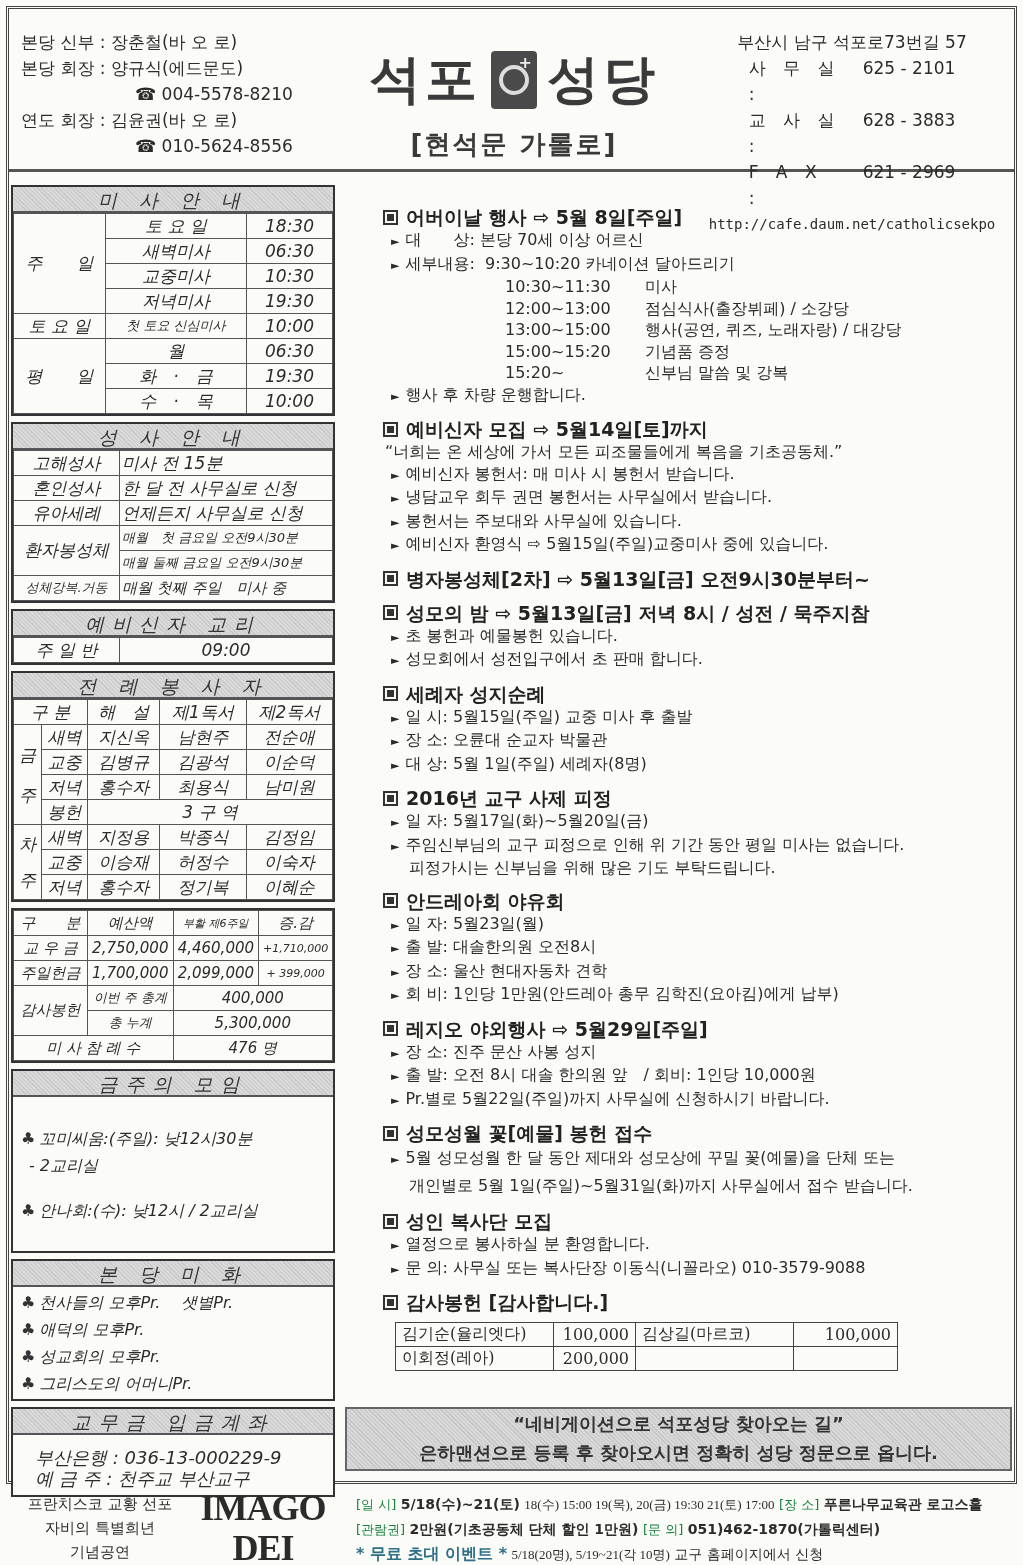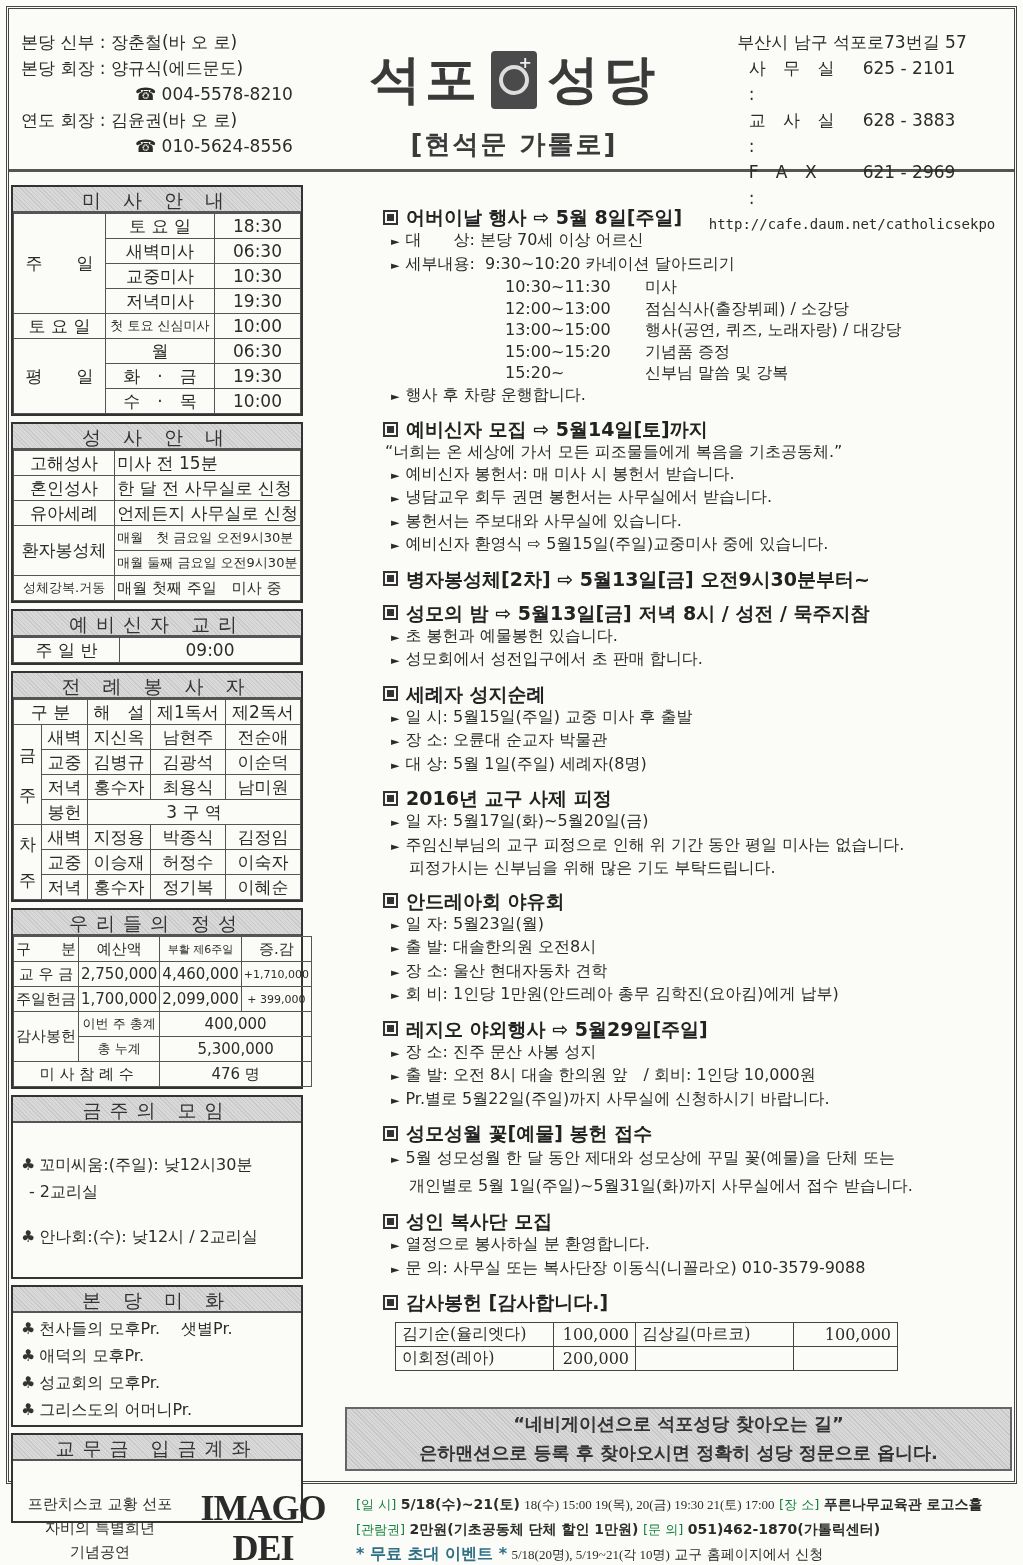--- a/index.html
+++ b/index.html
@@ -20,21 +20,21 @@
   .logo { width: 46px; height: 58px; background: #4a4a4a; border-radius: 4px; position: relative; }
   .logo .ring { position: absolute; left: 8px; top: 14px; width: 30px; height: 30px; border: 4px solid #ddd; border-radius: 50%; }
   .logo .cross { position: absolute; right: 5px; top: 2px; color: #eee; font-size: 16px; font-weight: bold; }
   .subtitle { font-size: 26px; font-weight: bold; color: #3a3a3a; margin-top: 12px; letter-spacing: 2px; }
   .hdr-right { position: absolute; left: 688px; top: 20px; width: 310px; text-align: center; font-size: 17px; line-height: 26px; }
   .hdr-right .contact { display: flex; justify-content: center; gap: 18px; }
   .hdr-right .contact .lbl { width: 96px; text-align: left; letter-spacing: 6px; }
   .hdr-right .url { font-family: "DejaVu Sans Mono", monospace; font-size: 14px; }
 
   
-  .left { position: absolute; left: 2px; top: 176px; width: 292px; }
+  .left { position: absolute; left: 2px; top: 176px; width: 324px; font-style: italic; }
   .box { border: 2px solid #333; margin-bottom: 6px; background: #fbfbf7; }
   .box-title { background: repeating-linear-gradient(45deg, #c9c9c9 0 1px, #d9d9d9 1px 3px); text-align: center; font-size: 19px; letter-spacing: 8px; height: 26px; line-height: 26px; border-bottom: 2px solid #555; color: #333; }
   table.grid { width: 100%; border-collapse: collapse; font-size: 17px; }
   table.grid td { border: 1px solid #555; text-align: center; height: 25px; padding: 0 2px; white-space: nowrap; }
   .small { font-size: 13px; }
   .xs { font-size: 11px; }
   .boxlist { padding: 10px 8px; font-size: 16px; line-height: 27px; }
   .club { color: #333; margin-right: 4px; }
 
   
@@ -248,21 +248,20 @@
               <td>저녁</td>
               <td>홍수자</td>
               <td>정기복</td>
               <td>이혜순</td>
             </tr>
       </tbody>
         </table>
     </div>
 
     <div class="box">
-      <div class="box-title">우리들의 정성</div>
       <table class="grid" style="font-size:15px">
         <tbody>
             <tr>
               <td style="width:74px">구　　분</td>
               <td colspan="2">예산액</td>
               <td class="xs">부활 제6주일</td>
               <td>증.감</td>
             </tr>
         <tr>
               <td>교 우 금</td>
@@ -308,20 +307,24 @@
       <div class="boxlist" style="padding-top:2px;padding-bottom:2px">
         <div><span class="club">♣</span><span>천사들의 모후Pr.　 샛별Pr.</span></div>
         <div><span class="club">♣</span><span>애덕의 모후Pr.</span></div>
         <div><span class="club">♣</span><span>성교회의 모후Pr.</span></div>
         <div><span class="club">♣</span><span>그리스도의 어머니Pr.</span></div>
       </div>
     </div>
 
     <div class="box" style="height:90px">
       <div class="box-title">교무금 입금계좌</div>
+      <div style="padding:12px 0 0 22px;font-size:18px;line-height:21px">
+        <div>부산은행 : 036-13-000229-9</div>
+        <div>예 금 주 : 천주교 부산교구</div>
+      </div>
     </div>
   </div>
 
   <div class="right">
 
     <div class="sec">
       <div class="sec-title">
           <span class="sq"></span>
           <span>어버이날 행사 ⇨ 5월 8일[주일]</span>
         </div>

